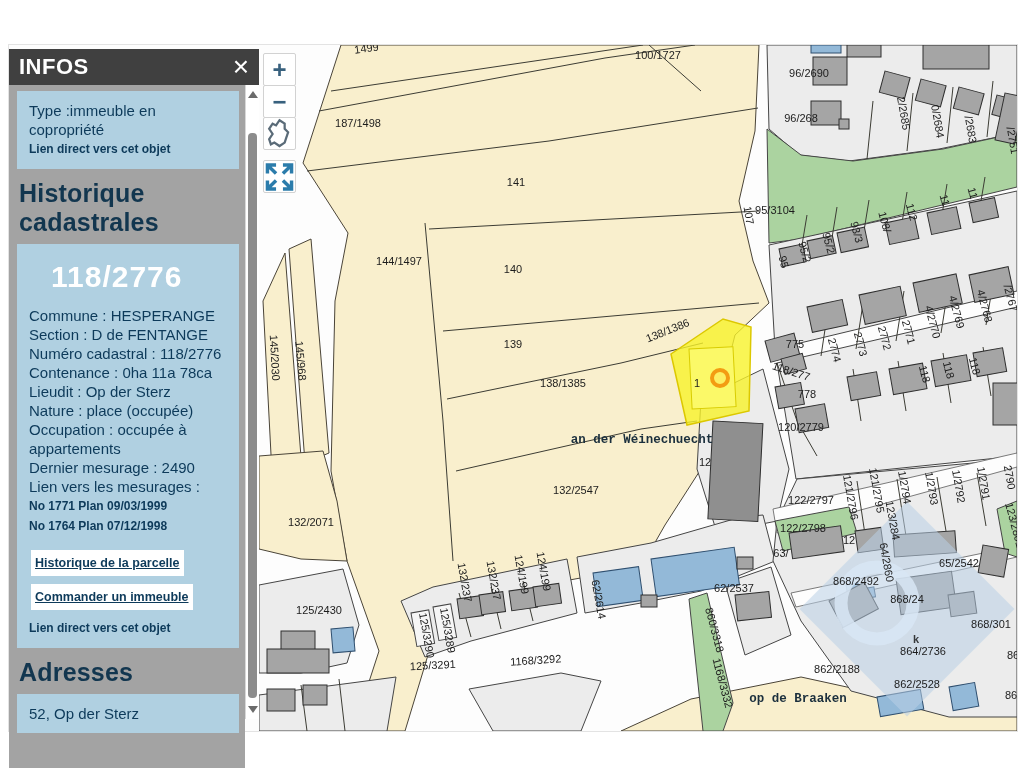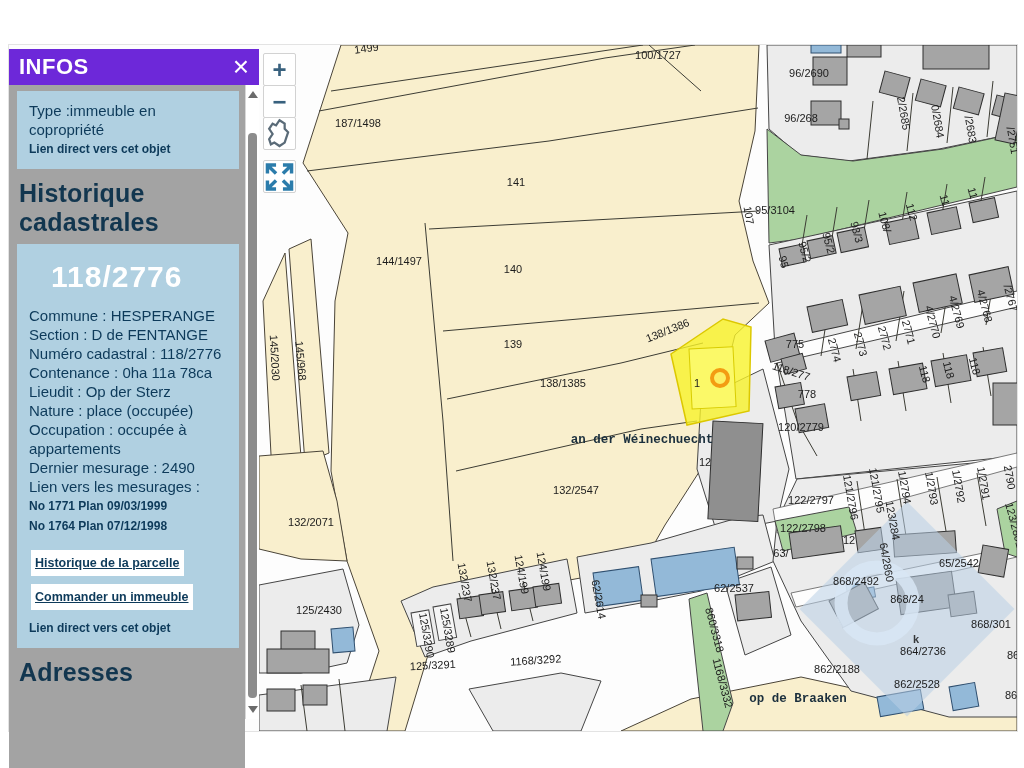--- a/index.html
+++ b/index.html
@@ -25,21 +25,21 @@
   .wm{fill:#b9cfe6;opacity:0.55;}
   .wm-glyph{fill:none;stroke:#d8e6f4;stroke-width:13;opacity:0.85;}
   .wm-k{font-family:"Liberation Sans",sans-serif;font-weight:bold;font-size:96px;fill:#d8e6f4;opacity:0.85;}
   
   .ctrl{position:absolute;left:4px;width:34px;background:transparent;}
   .ctrl-btn{width:33px;height:33px;background:#fff;border:1px solid #d2d2d2;border-radius:2px;display:flex;align-items:center;justify-content:center;
     font-size:24px;font-weight:bold;color:#38617e;cursor:pointer;box-sizing:border-box;margin-bottom:-1px;}
   .ctrl-btn.expand{margin-top:11px;}
   
   .panel{position:absolute;left:0;top:4px;width:250px;height:670px;}
-  .panel-header{position:absolute;left:0;top:0;width:250px;height:36px;background:#6d28d9;display:flex;align-items:center;justify-content:space-between;padding:0 10px;box-sizing:border-box;z-index:3;}
+  .panel-header{position:absolute;left:0;top:0;width:250px;height:36px;background:#404040;display:flex;align-items:center;justify-content:space-between;padding:0 10px;box-sizing:border-box;z-index:3;}
   .panel-title{color:#fff;font-size:22px;font-weight:bold;letter-spacing:0.5px;}
   .panel-close{color:#fff;font-size:28px;font-weight:300;line-height:26px;cursor:pointer;}
   .panel-body{position:absolute;left:0;top:20px;width:236px;height:704px;background:#a3a3a3;overflow:hidden;}
   .scroll-content{padding:0 6px 0 8px;}
   .panel h2{font-size:25px;color:#12364f;font-weight:bold;margin:10px 2px 7px 2px;letter-spacing:0.2px;}
   .panel h2.cut{margin-top:-14px;}
   .pbox{background:#b0d0e1;padding:10px 12px;margin-bottom:4px;}
   .pfield{font-size:15px;line-height:19px;color:#0d3a5a;}
   .plink{font-size:12px;line-height:20px;color:#0d3a5a;font-weight:bold;cursor:pointer;display:inline-block;}
   .parcel-num{font-size:30px;font-weight:bold;color:#fff;padding:6px 0 12px 22px;letter-spacing:1px;}
@@ -339,20 +339,24 @@
           <div class="pfield">Dernier mesurage : 2490</div>
           <div class="pfield">Lien vers les mesurages :</div>
           <a class="plink">No 1771 Plan 09/03/1999</a><br>
           <a class="plink">No 1764 Plan 07/12/1998</a>
           <button class="pbtn">Historique de la parcelle</button>
           <button class="pbtn">Commander un immeuble</button>
           <div class="gap8"></div>
           <a class="plink">Lien direct vers cet objet</a>
         </div>
         <h2>Adresses</h2>
+        <div class="pbox">
+          <div class="pfield">52, Op der Sterz</div>
+
+        </div>
       </div>
     </div>
     <div class="pscroll">
       <div class="arr up"></div>
       <div class="thumb"></div>
       <div class="arr down"></div>
     </div>
   </div>
 
  </div>

